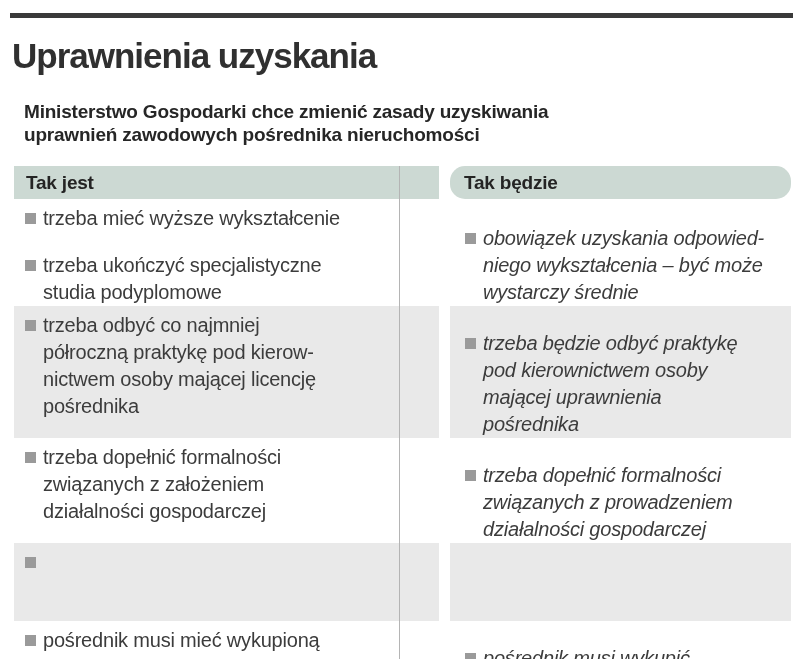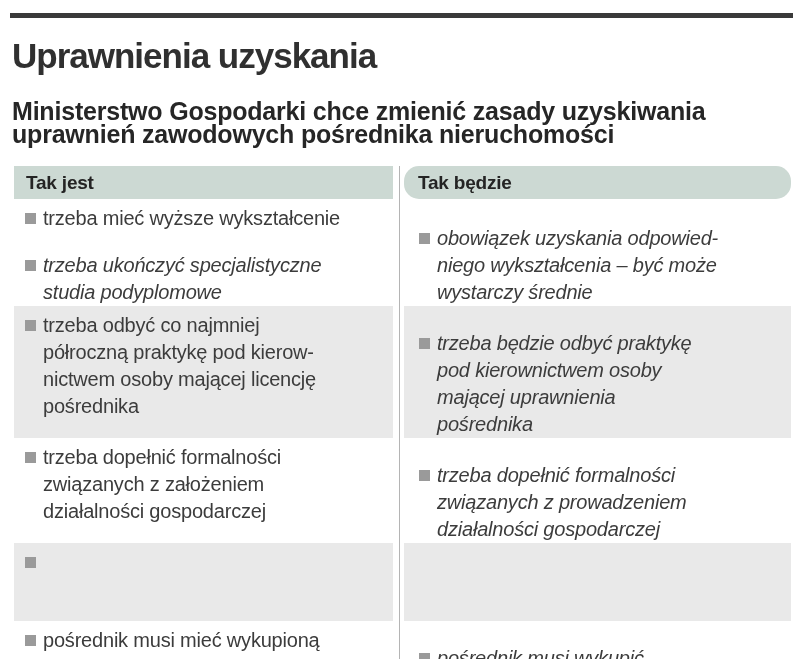--- a/index.html
+++ b/index.html
@@ -17,40 +17,40 @@
   }
   .page-title {
     margin: 19px 0 0 12px;
     font-size: 35px;
     line-height: 38px;
     font-weight: 700;
     letter-spacing: -1px;
     color: #303030;
   }
   .page-subtitle {
-    margin: 25px 0 0 12px;
-    font-size: 25px;
+    margin: 25px 0 0 24px;
+    font-size: 19px;
     line-height: 23px;
     font-weight: 700;
     letter-spacing: -0.2px;
     color: #262626;
     white-space: pre-line;
   }
   .table {
     margin: 20px 14px 0 14px;
     position: relative;
   }
   .divider {
     position: absolute;
     left: 385px; top: 0; bottom: 0;
     width: 1px;
     background: #b4b4b4;
   }
   .row { display: flex; }
-  .cell-left { width: 379px; box-sizing: border-box; }
+  .cell-left { width: 425px; box-sizing: border-box; }
   .cell-right { flex: 1; margin-left: 11px; box-sizing: border-box; }
   .header-row .cell-left,
   .header-row .cell-right {
     background: #ccd9d3;
     height: 33px;
     display: flex;
     align-items: center;
   }
   .header-row .cell-left { padding-left: 12px; }
   .header-row .cell-right { padding-left: 14px; border-radius: 15px; }
@@ -63,21 +63,21 @@
   .body-row .cell-left { padding: 6px 6px 0 6px; }
   .body-row .cell-right { padding: 24px 6px 0 10px; font-style: italic; }
   .body-row.shaded .cell-left,
   .body-row.shaded .cell-right { background: #e9e9e9; }
   .r1 { min-height: 92px; align-items: flex-end; }
   .r2 { min-height: 111px; }
   .r3 { min-height: 89px; justify-content: flex-end; }
   .r4 { min-height: 78px; }
   .r5 { min-height: 63px; justify-content: space-between; }
   .bullet-item { display: flex; align-items: flex-start; }
-  .bullet-item + .bullet-item { margin-top: 20px; font-style: italic; }
+  .bullet-item + .bullet-item { margin-top: 20px; }
   .sq {
     flex: 0 0 auto;
     width: 11px; height: 11px;
     background: #9a9a9a;
     margin: 8px 7px 0 5px;
   }
   .bullet-text {
     font-size: 20px;
     line-height: 27px;
     color: #3c3c3c;

